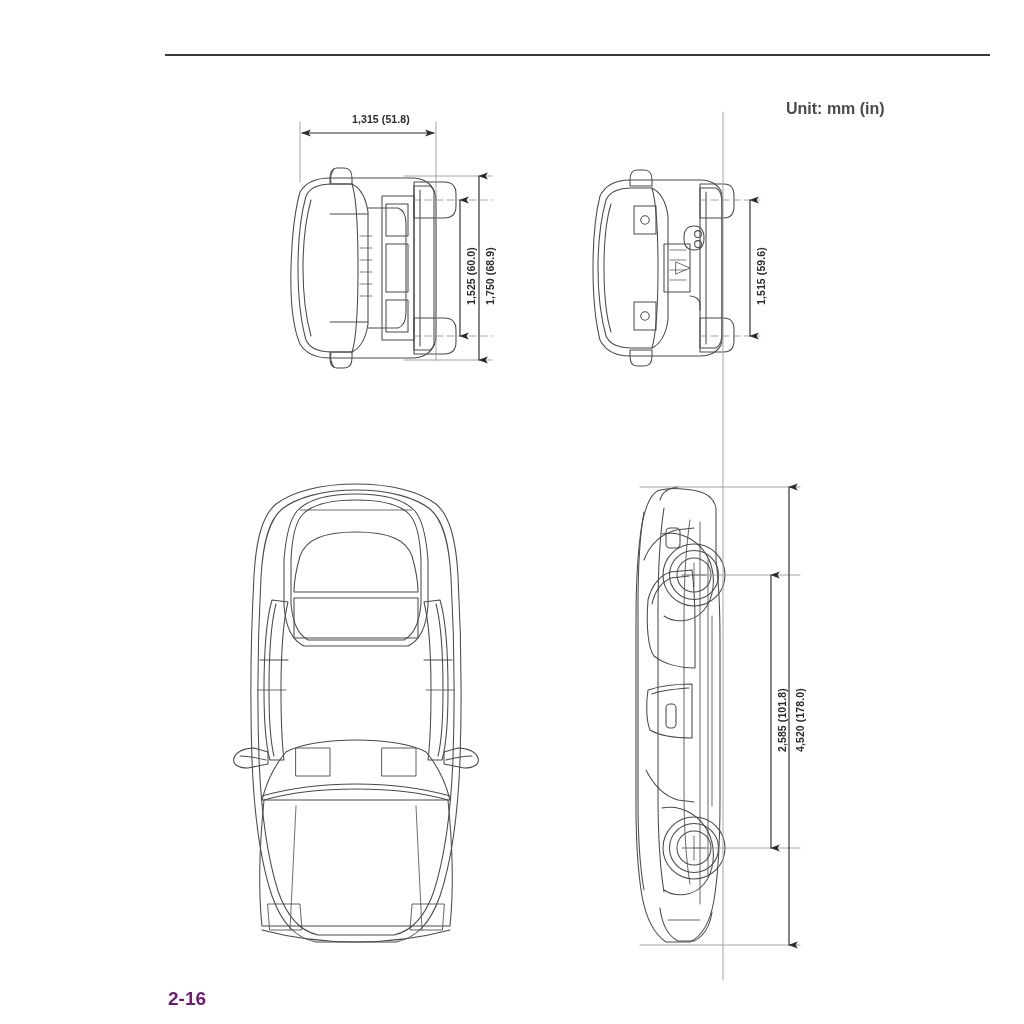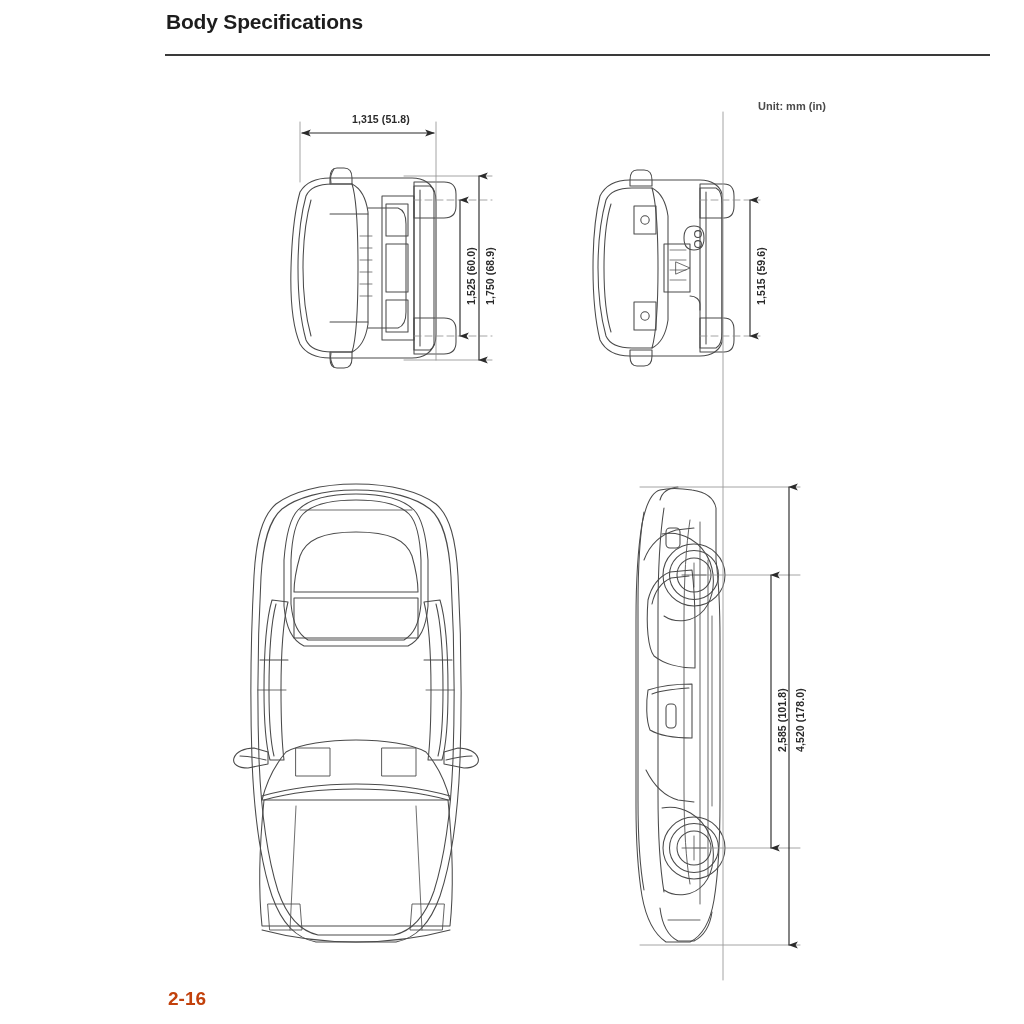--- a/index.html
+++ b/index.html
@@ -39,37 +39,37 @@
     left: 165px;
     top: 54px;
     width: 825px;
     height: 2px;
     background: #3a3a3a;
   }
 
   
   .unit-note {
     position: absolute;
-    left: 758px;
+    left: 786px;
     top: 100px;
-    font-size: 11px;
+    font-size: 16px;
     font-weight: bold;
     color: #4a4a4a;
     white-space: nowrap;
     text-align: right;
   }
 
   
   .page-number {
     position: absolute;
     left: 168px;
     top: 988px;
     font-size: 19px;
     font-weight: bold;
-    color: #c2410c;
+    color: #701a75;
     white-space: nowrap;
   }
 
   
   .drawing {
     position: absolute;
     left: 0;
     top: 0;
     width: 1024px;
     height: 1024px;
@@ -88,21 +88,20 @@
   .dim-label.vert {
     transform-origin: 0 0;
     transform: rotate(-90deg);
   }
 </style>
 </head>
 <body>
 
 <div class="page">
 
-  <div class="page-title">Body Specifications</div>
 
   <div class="header-rule"></div>
 
   <div class="unit-note">Unit: mm (in)</div>
 
   <svg class="drawing" viewBox="0 0 1024 1024" xmlns="http://www.w3.org/2000/svg">
 
     <defs>
       <marker id="arrUp" viewBox="0 0 10 12" refX="5" refY="1" markerWidth="7" markerHeight="9" orient="auto-start-reverse">
         <path d="M5 0 L9.2 12 L5 9.2 L0.8 12 Z" fill="#2b2b2b"></path>

